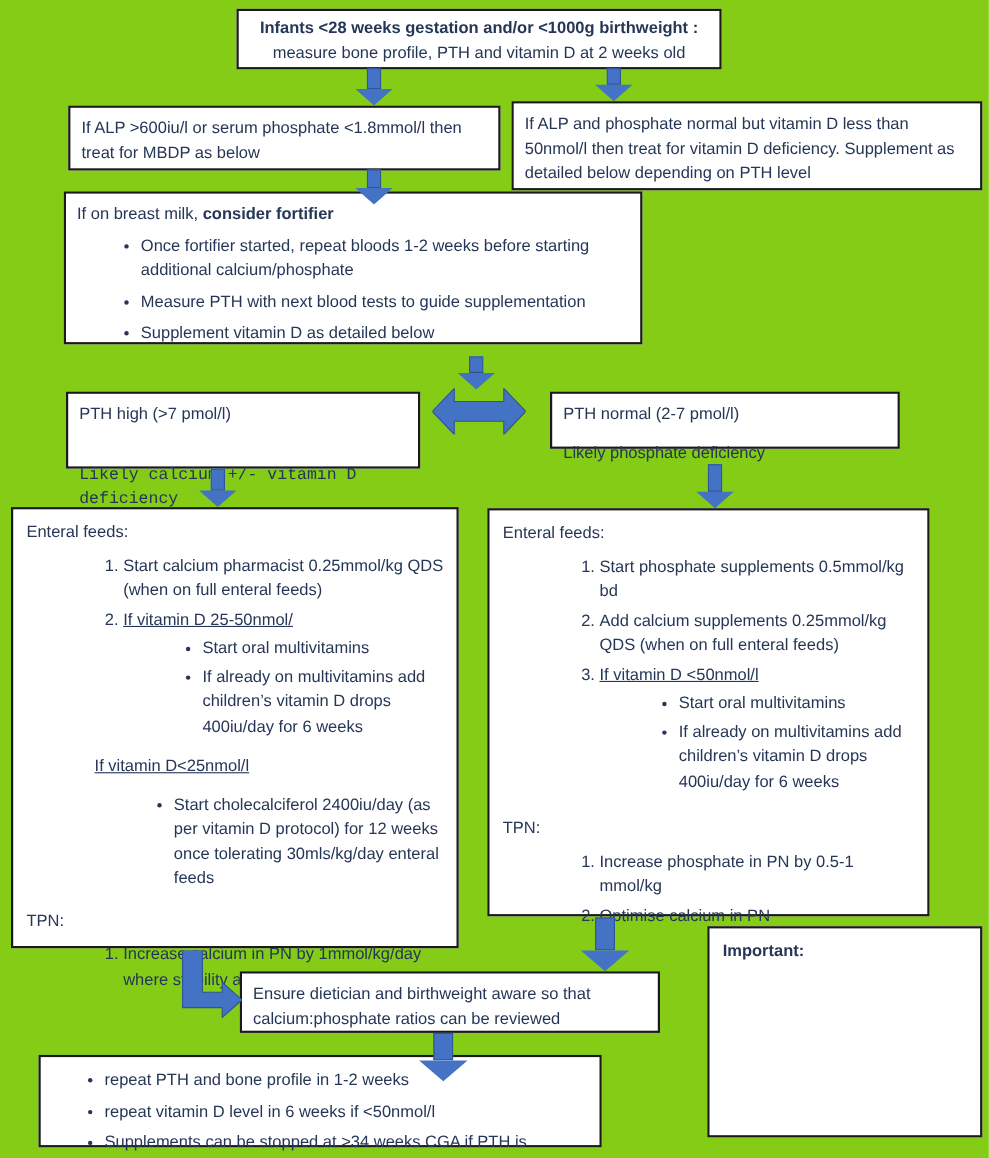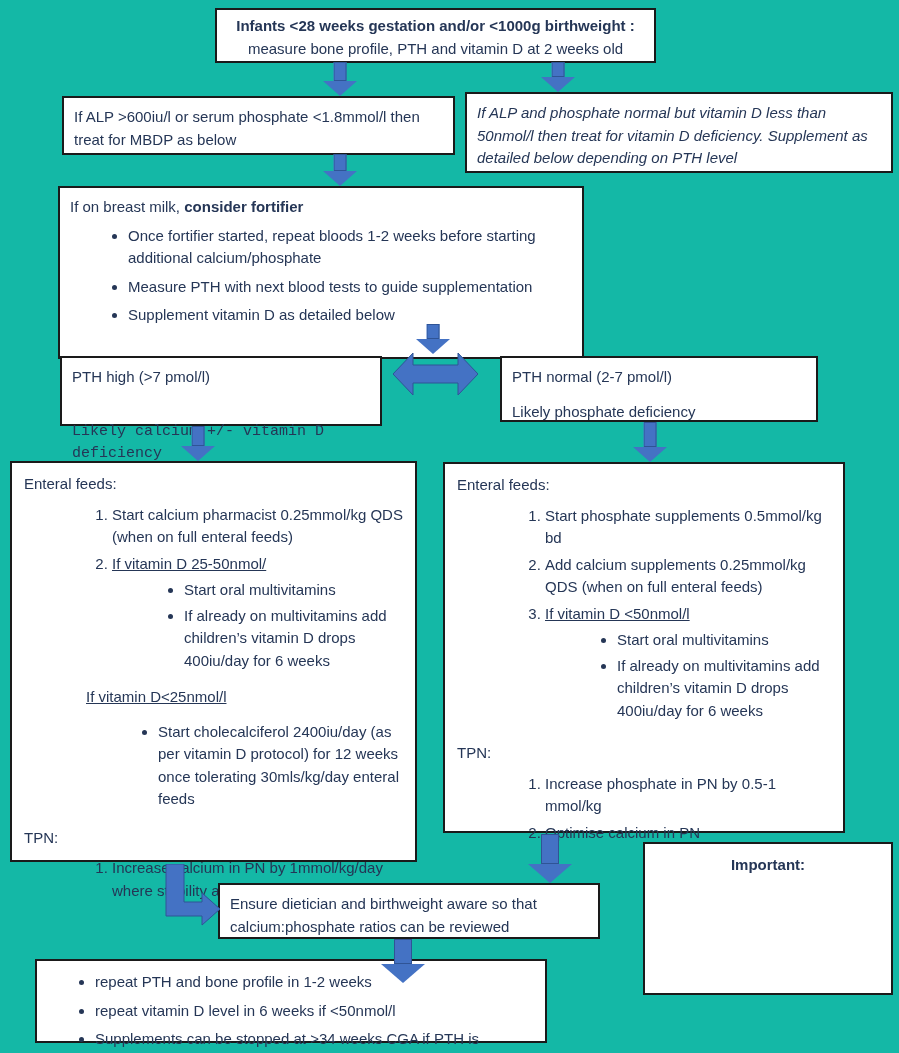--- a/index.html
+++ b/index.html
@@ -1,18 +1,18 @@
 <!DOCTYPE html>
 <html><head>
 <meta charset="utf-8">
 <style>
   html,body { margin:0; padding:0; background:#ffffff; }
   .canvas {
     position:relative; width:899px; height:1053px;
-    background:#14b8a6; overflow:hidden;
+    background:#84cc16; overflow:hidden;
     font-family:"Liberation Sans", sans-serif;
     color:#253656; font-size:15px;
   }
   .box {
     position:absolute; box-sizing:border-box;
     border:2px solid #1a1a1a; background:#ffffff;
     line-height:1.5; z-index:1; padding:8px 10px;
   }
   .bold { font-weight:bold; }
   .ul-text { text-decoration:underline; }
@@ -66,30 +66,30 @@
   </div>
   <div class="arrow-down" style="left:541px; top:62px; height:30px;">
     <div class="stem"></div>
       <div class="head"></div>
   </div>
 
   <div class="box" style="left:62px; top:96px; width:393px; height:59px;">
     <span>If ALP &gt;600iu/l or serum phosphate &lt;1.8mmol/l then treat for MBDP as below</span>
   </div>
 
-  <div class="box" style="left:465px; top:92px; width:428px; height:81px;font-style:italic;">
+  <div class="box" style="left:465px; top:92px; width:428px; height:81px;">
     <span>If ALP and phosphate normal but vitamin D less than 50nmol/l then treat for vitamin D deficiency.  Supplement as detailed below depending on PTH level</span>
   </div>
 
   <div class="arrow-down" style="left:323px; top:154px; height:32px;">
     <div class="stem"></div>
       <div class="head"></div>
   </div>
 
-  <div class="box" style="left:58px; top:186px; width:526px; height:173px;">
+  <div class="box" style="left:58px; top:174px; width:526px; height:139px;">
     <div>
       <span>If on breast milk, </span><span class="bold">consider fortifier</span>
     </div>
     <ul class="plain">
       <li>Once fortifier started, repeat bloods 1-2 weeks before starting additional calcium/phosphate</li>
       <li>Measure PTH with next blood tests to guide supplementation</li>
       <li>Supplement vitamin D as detailed below</li>
     </ul>
   </div>
 
@@ -100,21 +100,21 @@
 
   <svg class="arrow" style="left:393px; top:353px;" width="85" height="42" viewBox="0 0 85 42">
     <polygon points="0,21 20,0 20,12 65,12 65,0 85,21 65,42 65,30 20,30 20,42"></polygon>
   </svg>
 
   <div class="box" style="left:60px; top:356px; width:322px; height:70px;">
     <div>PTH high (&gt;7 pmol/l)</div>
     <div style="margin-top:32px;font-family:Liberation Mono, monospace;">Likely calcium +/- vitamin D deficiency</div>
   </div>
 
-  <div class="box" style="left:500px; top:356px; width:318px; height:66px;">
+  <div class="box" style="left:500px; top:356px; width:318px; height:52px;">
     <div>PTH normal (2-7 pmol/l)</div>
     <div style="margin-top:12px;">Likely phosphate deficiency</div>
   </div>
 
   <div class="arrow-down" style="left:181px; top:426px; height:35px;">
     <div class="stem"></div>
       <div class="head"></div>
   </div>
   <div class="arrow-down" style="left:633px; top:422px; height:40px;">
     <div class="stem"></div>
@@ -182,17 +182,17 @@
   </div>
 
   <div class="box" style="left:35px; top:959px; width:512px; height:84px;">
     <ul class="plain" style="margin-top:2px; padding-left:48px;">
       <li>repeat PTH and bone profile in 1-2 weeks</li>
       <li>repeat vitamin D level in 6 weeks if &lt;50nmol/l</li>
       <li>Supplements can be stopped at &gt;34 weeks CGA if PTH is serially normal</li>
     </ul>
   </div>
 
-  <div class="box" style="left:643px; top:842px; width:250px; height:153px; padding:10px 12px;text-align:center;">
+  <div class="box" style="left:643px; top:842px; width:250px; height:192px; padding:10px 12px;">
     <div class="bold">Important:</div>
   </div>
 
 </div>
 
 </body></html>

